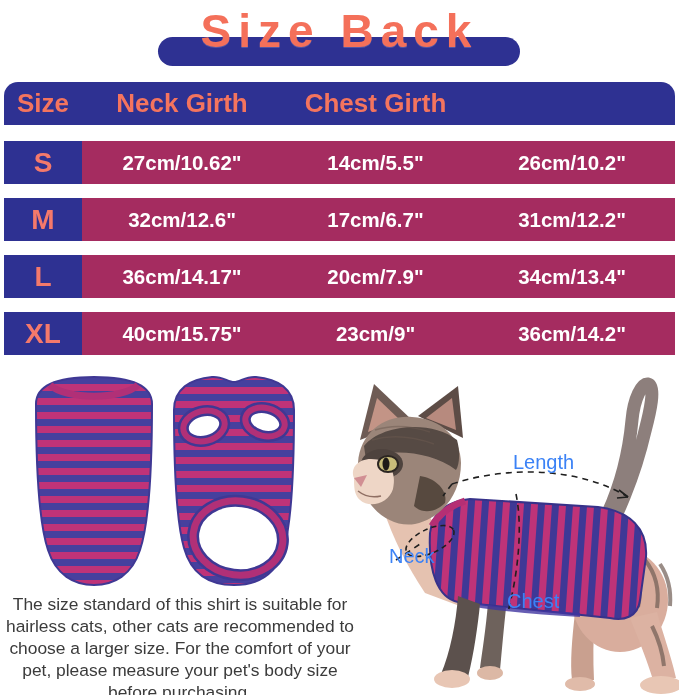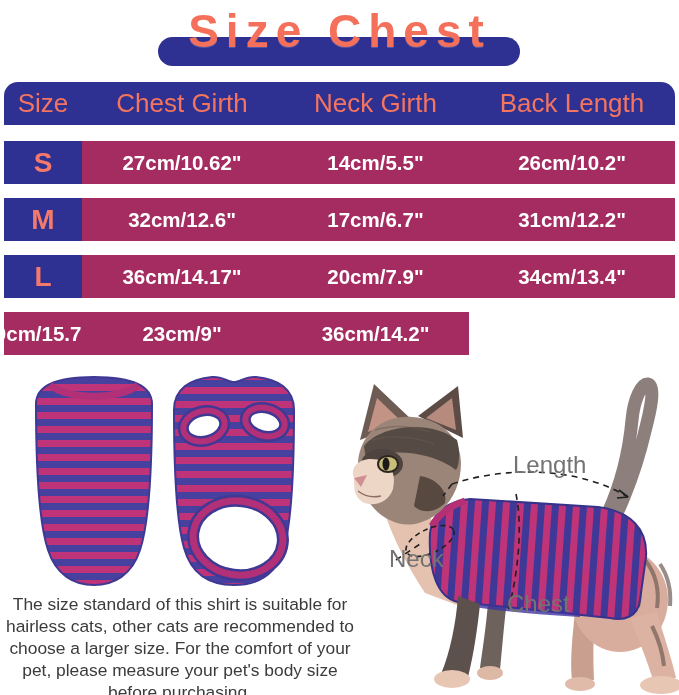--- a/index.html
+++ b/index.html
@@ -11,49 +11,48 @@
               border-radius:15px;background:#2E3192;}
   .title-text{position:absolute;left:0;top:4px;width:679px;text-align:center;
               font-size:46px;font-weight:bold;letter-spacing:7px;color:#F4705A;
               text-shadow:0 1px 0 rgba(255,255,255,.18);}
 
   
   .size-table{position:absolute;left:4px;top:82px;width:671px;}
   .trow{display:grid;grid-template-columns:78px 200px 187px 1fr;height:43px;}
   .thead{background:#2E3192;border-radius:14px 14px 0 0;}
   .th{display:flex;align-items:center;justify-content:center;
-      color:#F4745E;font-weight:normal;font-size:26px;}
+      color:#F4745E;font-weight:bold;font-size:26px;}
   .databand{margin-top:16px;}
   .databand + .databand{margin-top:14px;}
   .td{display:flex;align-items:center;justify-content:center;}
   .td.size{background:#2E3192;color:#F4796B;font-weight:bold;font-size:28px;}
   .td.val{background:#A52C60;color:#fff;font-weight:bold;font-size:20.5px;}
 
   
   .shirts{position:absolute;left:22px;top:370px;}
   .cat{position:absolute;left:330px;top:368px;}
-  .anno{position:absolute;color:#737373;font-size:24px;}
+  .anno{position:absolute;color:#3b82f6;font-size:20px;}
   .anno-length{left:513px;top:451px;}
   .anno-neck{left:389px;top:545px;}
   .anno-chest{left:507px;top:590px;}
   .note{position:absolute;left:2px;top:593px;width:356px;text-align:center;
         color:#3b3b3b;font-size:17.4px;line-height:1.27;}
 </style>
 </head>
 <body>
 
 <div class="title-pill"></div>
-<div class="title-text">Size Chest</div>
+<div class="title-text">Size Back</div>
 
 <div class="size-table">
   <div class="trow thead">
     <div class="th">Size</div>
+    <div class="th">Neck Girth</div>
     <div class="th">Chest Girth</div>
-    <div class="th">Neck Girth</div>
-    <div class="th">Back Length</div>
   </div>
 
   <div class="trow databand">
     <div class="td size">S</div>
     <div class="td val">27cm/10.62"</div>
     <div class="td val">14cm/5.5"</div>
     <div class="td val">26cm/10.2"</div>
   </div>
 
   <div class="trow databand">
@@ -64,20 +63,21 @@
   </div>
 
   <div class="trow databand">
     <div class="td size">L</div>
     <div class="td val">36cm/14.17"</div>
     <div class="td val">20cm/7.9"</div>
     <div class="td val">34cm/13.4"</div>
   </div>
 
   <div class="trow databand">
+    <div class="td size">XL</div>
     <div class="td val">40cm/15.75"</div>
     <div class="td val">23cm/9"</div>
     <div class="td val">36cm/14.2"</div>
   </div>
 </div>
 
 <svg class="shirts" width="280" height="220" viewBox="0 0 280 220">
   <defs>
     <pattern id="hstripes" width="10" height="14" patternUnits="userSpaceOnUse">
       <rect width="10" height="14" fill="#BF3378"></rect>

